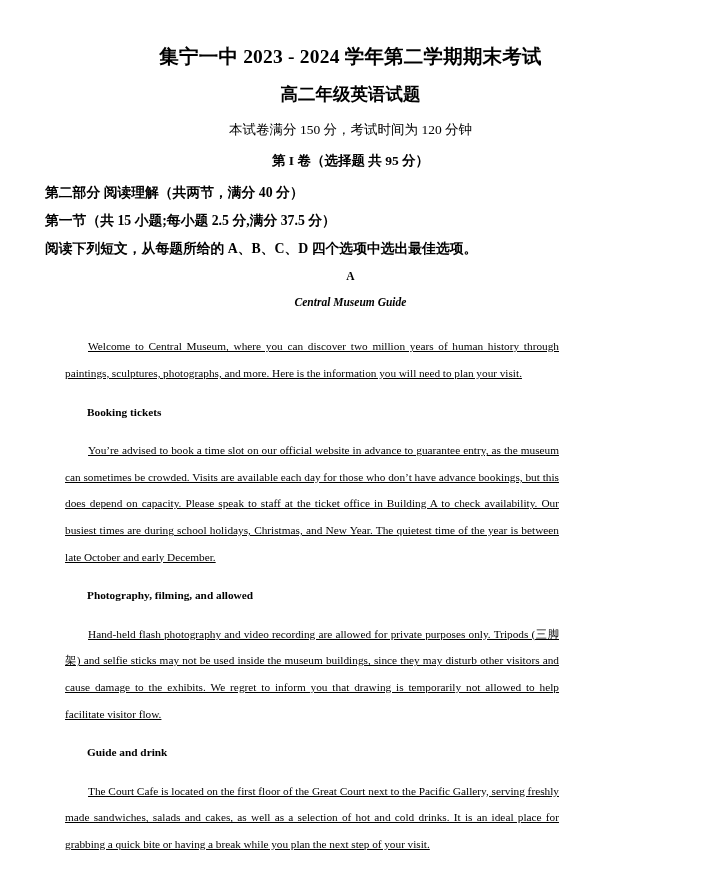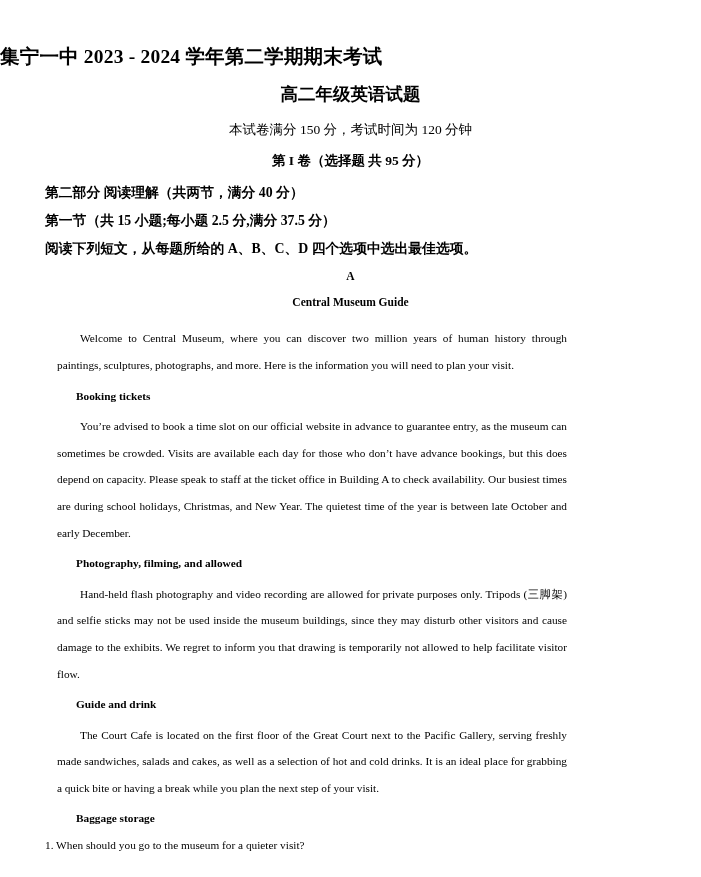--- a/index.html
+++ b/index.html
@@ -17,21 +17,21 @@
   }
   .page {
     position: relative;
     width: 701px;
     height: 877px;
     box-sizing: border-box;
   }
 
   
   .doc-title {
-    text-align: left;
+    text-align: center;
     font-weight: bold;
     font-size: 19.5px;
     line-height: 1;
     margin: 0;
     padding-top: 47px;
     letter-spacing: 0.2px;
   }
   .doc-subtitle {
     text-align: center;
     font-weight: bold;
@@ -79,40 +79,42 @@
     margin: 0;
     padding-top: 16px;
   }
   .passage-heading {
     text-align: center;
     font-size: 11.5px;
     font-weight: bold;
     line-height: 1;
     margin: 0;
     padding-top: 14px;
+    font-style: italic;
   }
 
   
   .body-wrap {
     margin: 0 auto;
     width: 518px;
     margin-left: 53px;
     padding-top: 13px;
   }
   p.para {
-    margin: 4px;
+    margin: 12px;
     font-size: 11.3px;
     line-height: 26.6px;
     text-align: justify;
     text-justify: inter-word;
     text-indent: 23px;
     word-spacing: -0.2px;
+    text-decoration: underline;
   }
   p.sub-head {
-    margin: 0;
+    margin: 11px;
     font-size: 11.3px;
     font-weight: bold;
     line-height: 26.6px;
     text-indent: 23px;
   }
   p.question {
     margin: 0;
     font-size: 11.3px;
     line-height: 26.6px;
     text-indent: 0;

